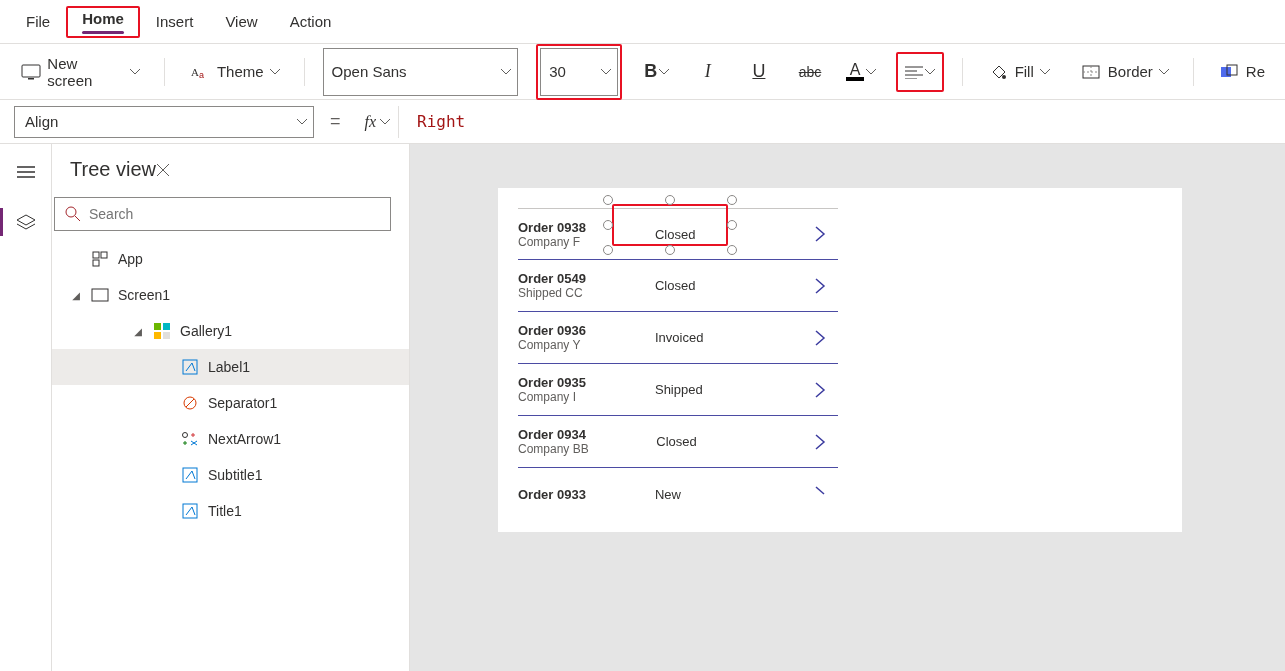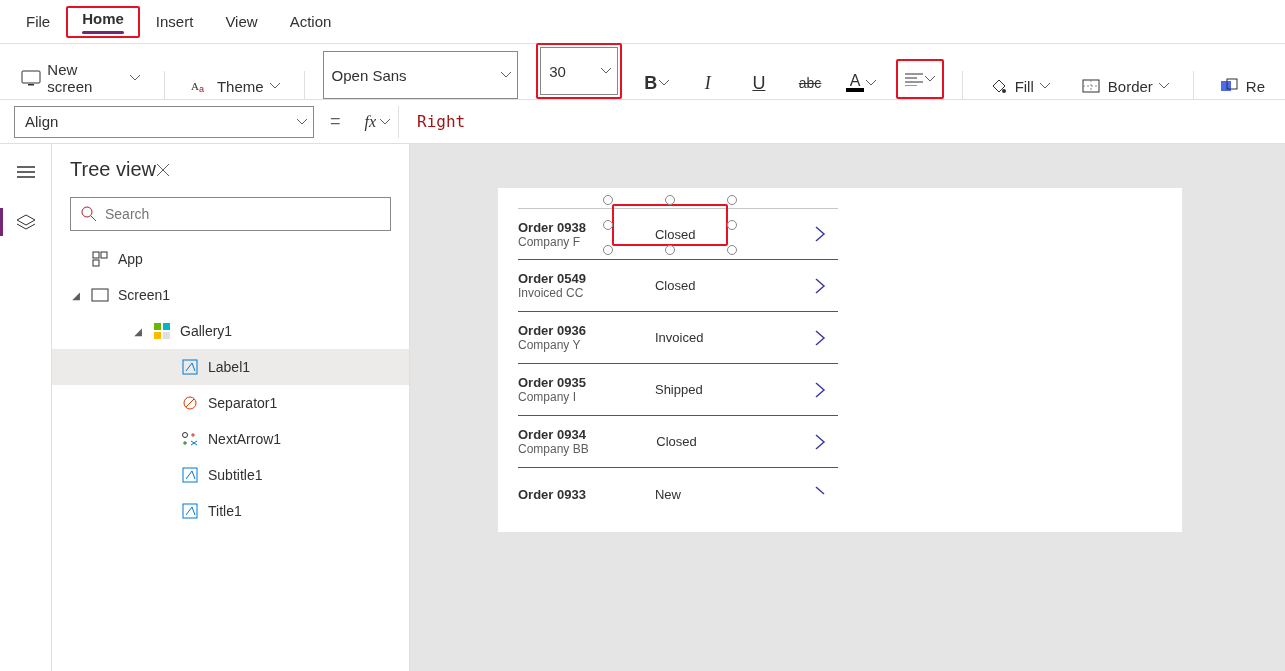--- a/index.html
+++ b/index.html
@@ -7,21 +7,21 @@
 
   
   .menubar { display: flex; align-items: center; height: 44px; border-bottom: 1px solid #e1dfdd; padding: 0 10px; }
   .menu-item { padding: 6px 16px; font-size: 15px; color: #323130; cursor: pointer; }
   .menu-item.active { font-weight: 600; }
   .menu-item.active .underline { display:block; height:3px; background:#742774; margin-top:4px; border-radius:2px; }
   .underline { display:none; }
   .red-box { border: 2px solid #e81123; border-radius: 2px; }
 
   
-  .ribbon { display:flex; align-items:flex-end; height:56px; border-bottom:1px solid #e1dfdd; padding:0 14px; gap:18px; }
+  .ribbon { display:flex; align-items:center; height:56px; border-bottom:1px solid #e1dfdd; padding:0 14px; gap:18px; }
   .ribbon .icon-box { display:inline-flex; align-items:center; justify-content:center; width:22px; height:18px; }
   .ribbon .btn { display:flex; align-items:center; gap:6px; padding:4px 6px; cursor:pointer; font-size:15px; color:#323130; }
   .ribbon select, .ribbon .select-like { height:48px; border:1px solid #8a8886; background:#fff; font-size:15px; padding:0 26px 0 8px; position:relative; cursor:pointer; }
   .ribbon .select-like { display:flex; align-items:center; min-width:0; }
   .select-caret { position:absolute; right:6px; top:50%; transform:translateY(-50%); pointer-events:none; }
   .font-name { width:200px; }
   .font-size-wrap { width:78px; }
   .ribbon .fmt { display:flex; align-items:center; justify-content:center; width:34px; height:32px; cursor:pointer; position:relative; }
   .ribbon .fmt .mini-caret { margin-left:2px; }
   .vdiv { width:1px; height:28px; background:#e1dfdd; }
@@ -35,21 +35,21 @@
 
   
   .main { display:flex; height: calc(671px - 44px - 56px - 44px); }
   .leftrail { width:52px; border-right:1px solid #e1dfdd; display:flex; flex-direction:column; align-items:center; padding-top:10px; gap:14px; }
   .rail-btn { width:36px; height:36px; display:flex; align-items:center; justify-content:center; cursor:pointer; position:relative; }
   .rail-btn.active::before { content:""; position:absolute; left:-8px; top:4px; bottom:4px; width:3px; background:#742774; }
 
   .treepane { width:358px; border-right:1px solid #e1dfdd; display:flex; flex-direction:column; }
   .tree-header { display:flex; align-items:center; padding:14px 18px 8px 18px; }
   .tree-title { font-size:20px; }
-  .search-wrap { margin:8px 18px 10px 18px; }
+  .search-wrap { margin:8px 18px 10px 2px; }
   .search-box { display:flex; align-items:center; border:1px solid #8a8886; height:34px; padding:0 10px; gap:8px; }
   .search-box input { border:none; outline:none; flex:1; font-size:14px; color:#605e5c; }
 
   .tree-list { flex:1; overflow:auto; padding-bottom:10px; }
   .tree-row { display:flex; align-items:center; height:36px; padding-left:18px; gap:8px; cursor:pointer; font-size:14px; }
   .tree-row.indent1 { padding-left:18px; }
   .tree-row.indent3 { padding-left:80px; }
   .tree-row.indent4 { padding-left:128px; }
   .tree-row.selected { background:#edebe9; }
   .tree-icon { width:20px; height:20px; display:flex; align-items:center; justify-content:center; flex-shrink:0; }
@@ -381,21 +381,21 @@
           <span class="garrow">
               <svg width="12" height="18">
                 <path d="M2 2 L10 9 L2 16" fill="none" stroke="#3b3b9f" stroke-width="1.5"></path>
               </svg>
             </span>
         </div>
 
         <div class="grow">
           <div class="left">
             <span class="gtitle">Order 0549</span>
-            <span class="gsub">Invoiced CC</span>
+            <span class="gsub">Shipped CC</span>
           </div>
           <span class="gstatus">Closed</span>
           <span class="garrow">
               <svg width="12" height="18">
                 <path d="M2 2 L10 9 L2 16" fill="none" stroke="#3b3b9f" stroke-width="1.5"></path>
               </svg>
             </span>
         </div>
 
         <div class="grow">

